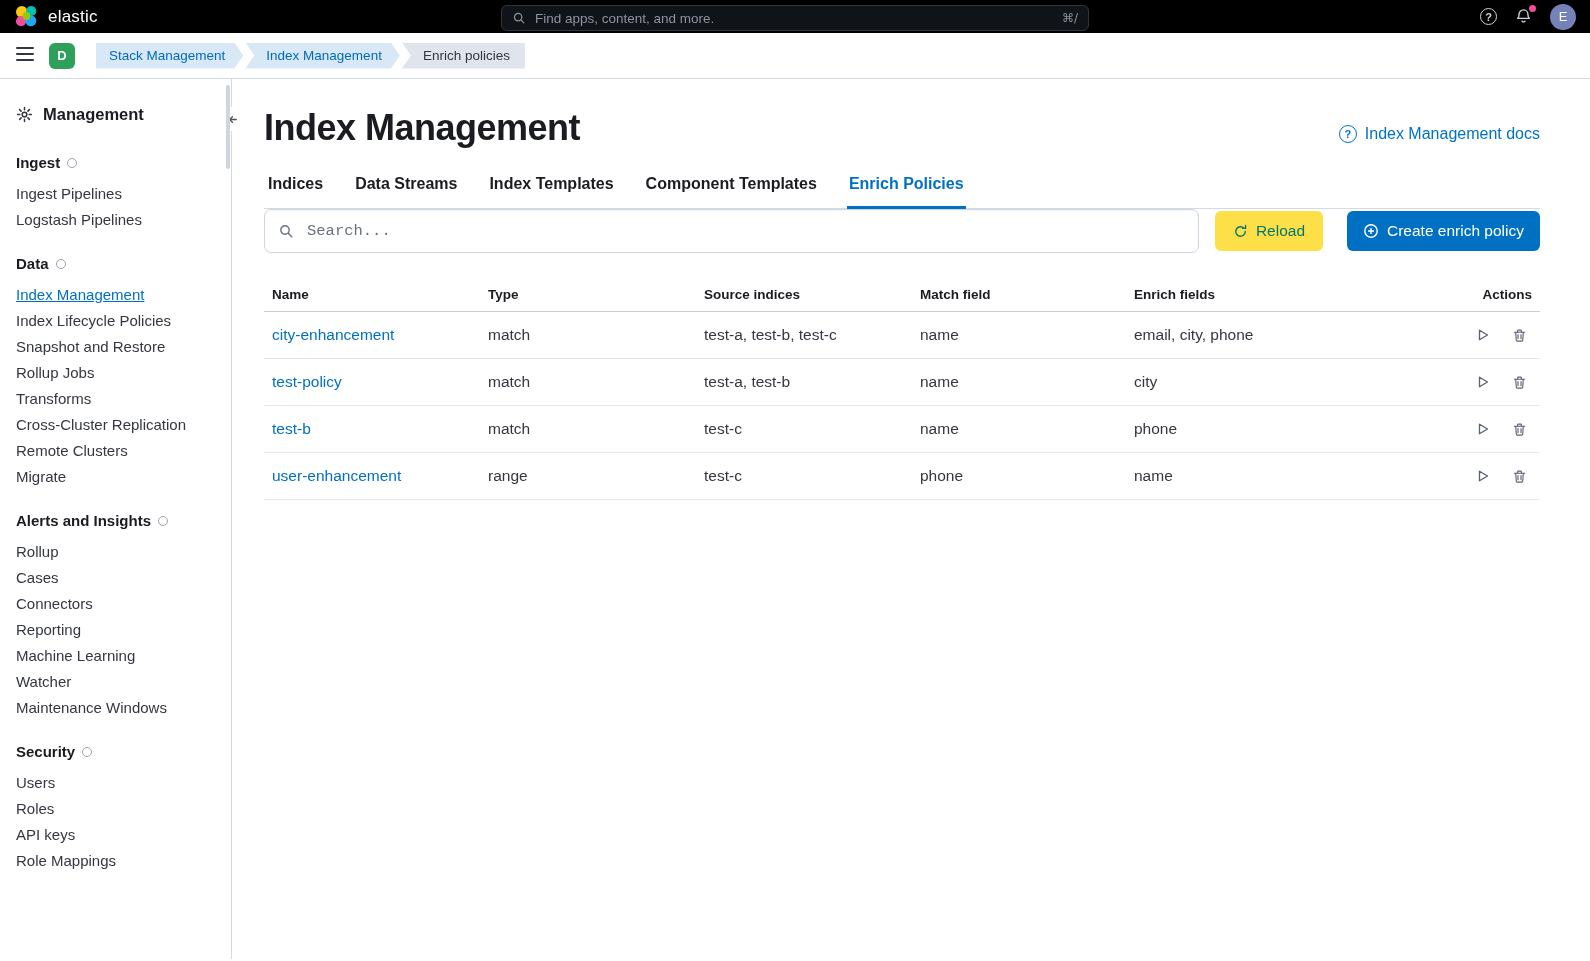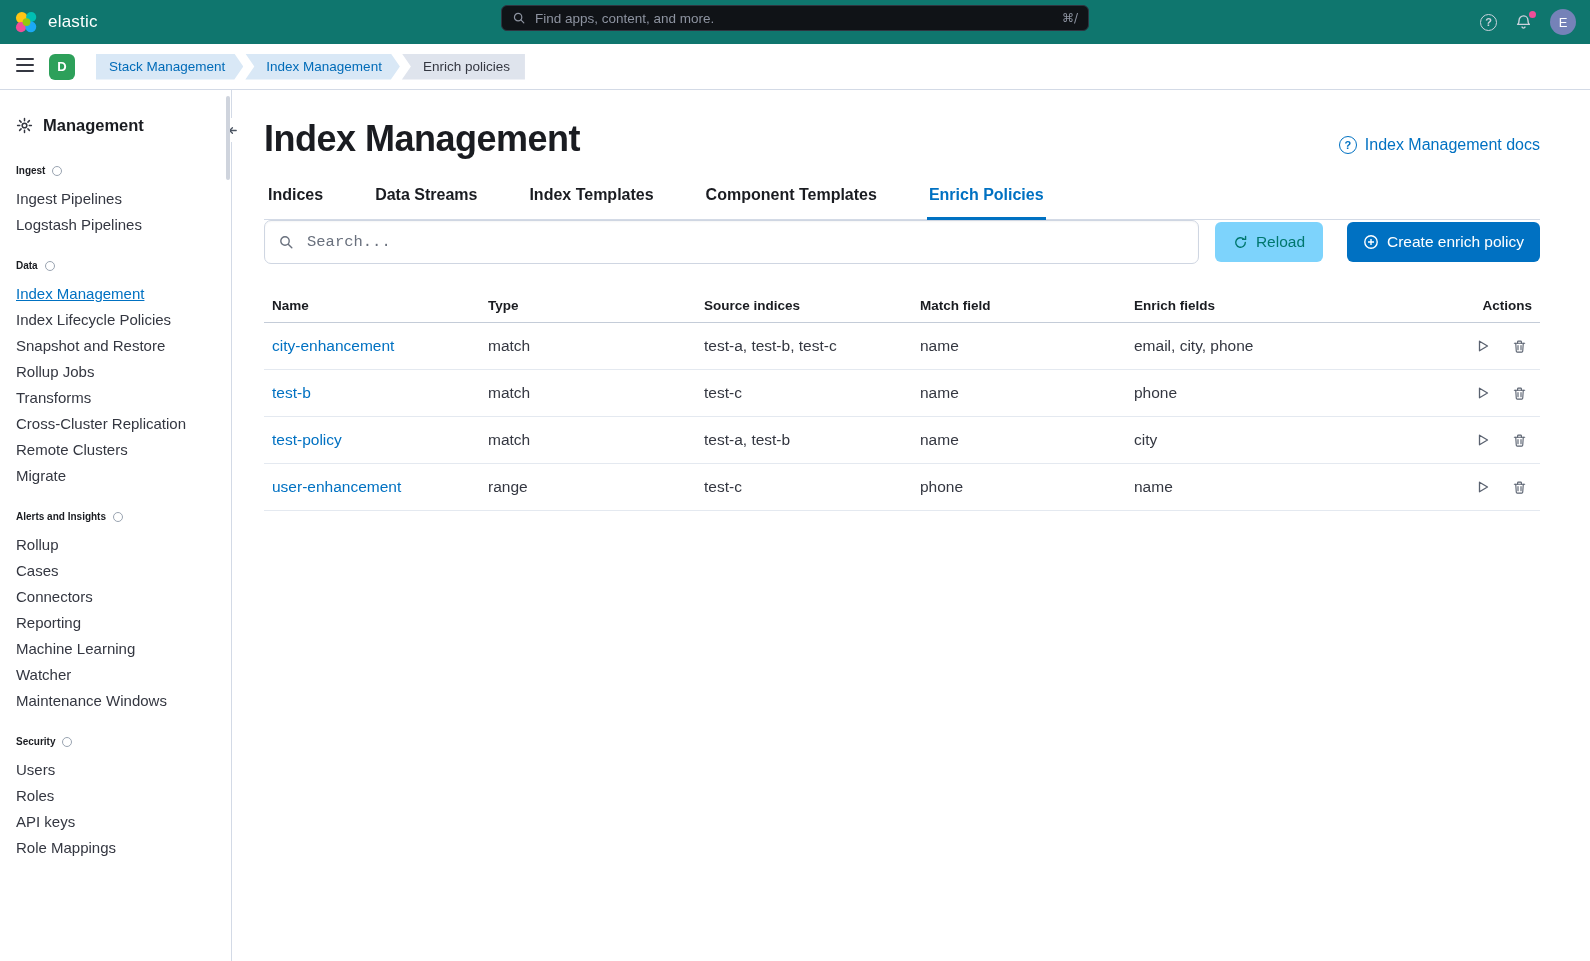--- a/index.html
+++ b/index.html
@@ -2,21 +2,21 @@
 <html><head>
 <meta charset="utf-8">
 <style>
   *{margin:0;padding:0;box-sizing:border-box}
   html,body{width:1590px;height:961px}
   body{font-family:"Liberation Sans",sans-serif;background:#fff;color:#343741;overflow:hidden}
   button{font-family:inherit;background:none;border:none;cursor:pointer;color:inherit}
   a{text-decoration:none;cursor:pointer}
 
   
-  .topbar{height:44px;background:#0f766e;display:flex;align-items:center;padding:0 14px;position:relative;z-index:5}
+  .topbar{height:33px;background:#000000;display:flex;align-items:center;padding:0 14px;position:relative;z-index:5}
   .brand{display:flex;align-items:center;gap:9px}
   .brand-name{color:#fff;font-size:17px;font-weight:500;letter-spacing:.2px}
   .global-search{position:absolute;left:50%;top:5px;transform:translateX(-50%);width:588px;height:26px;background:#101317;border:1px solid #2e3440;border-radius:6px;display:flex;align-items:center;gap:9px;padding:0 10px;cursor:pointer}
   .global-search input{flex:1;background:transparent;border:none;outline:none;color:#d4dae5;font-size:13.5px;font-family:inherit}
   .global-search input::placeholder{color:#8d93a0}
   .search-shortcut{color:#8d93a0;font-size:12px;font-family:"DejaVu Sans",sans-serif}
   .top-right{margin-left:auto;display:flex;align-items:center;gap:18px}
   .help-circle{width:17px;height:17px;border:1.4px solid #cdd3de;border-radius:50%;color:#cdd3de;font-size:11px;font-weight:700;display:flex;align-items:center;justify-content:center}
   .bell-wrap{position:relative;display:flex}
   .notif-dot{position:absolute;top:-3px;right:-4px;width:7px;height:7px;border-radius:50%;background:#f04e98}
@@ -37,43 +37,43 @@
   .crumb.last{margin-left:2px;padding:0 15px 0 21px;clip-path:polygon(0 0,100% 0,100% 100%,0 100%,9px 50%)}
 
   
   .layout{display:flex;height:880px}
   .sidebar{width:232px;border-right:1px solid #d3dae6;padding:26px 10px 0 16px;position:relative;flex-shrink:0}
   .sidebar-header{display:flex;align-items:center;gap:10px;margin-bottom:30px}
   .sidebar-title{font-size:16.5px;font-weight:700;color:#1a1c21}
   .collapse-btn{position:absolute;top:28px;right:-13px;width:26px;height:24px;background:#fff;display:flex;align-items:center;justify-content:center;border-radius:4px}
   .sidebar-scroll-thumb{position:absolute;top:6px;right:1px;width:4px;height:84px;background:#cfd4dd;border-radius:2px;cursor:pointer}
   .nav-section{margin-bottom:23px}
-  .nav-heading{display:flex;align-items:center;gap:7px;font-size:10px;font-weight:700;color:#1a1c21;margin-bottom:9px}
+  .nav-heading{display:flex;align-items:center;gap:7px;font-size:15px;font-weight:700;color:#1a1c21;margin-bottom:9px}
   .mini-icon{width:10px;height:10px;border:1.2px solid #9aa4b1;border-radius:50%;display:inline-block}
   .nav-item{display:block;font-size:15px;color:#343741;padding:4.5px 0}
   .nav-item.active{color:#0071c2;text-decoration:underline}
 
   
   .main{flex:1;padding:28px 50px 0 32px;overflow:hidden}
   .page-header{display:flex;justify-content:space-between;margin-bottom:18px}
   .page-title{font-size:36px;font-weight:700;color:#1a1c21;letter-spacing:-.5px}
   .docs-link{display:flex;align-items:center;gap:8px;color:#0071c2;font-size:16px;margin-top:12px}
   .docs-icon{width:18px;height:18px;border:1.6px solid #0071c2;border-radius:50%;font-size:11px;font-weight:700;display:flex;align-items:center;justify-content:center;color:#0071c2;flex-shrink:0}
-  .tabs{display:flex;gap:48px;border-bottom:1px solid #d3dae6;padding:0 2px}
+  .tabs{display:flex;gap:28px;border-bottom:1px solid #d3dae6;padding:0 2px}
   .tab{font-size:16px;font-weight:700;color:#1a1c21;padding:8px 2px 13px;border-bottom:3px solid transparent;margin-bottom:-1px;cursor:pointer}
   .tab.active{color:#0071c2;border-bottom-color:#0071c2}
   .description{font-size:16px;color:#343741;margin:24px 0 28px;line-height:1.5}
   .learn-more{color:#0071c2}
   .controls{display:flex;align-items:center;margin-bottom:24px}
   .search-wrap{flex:1;position:relative}
   .search-input{width:100%;height:44px;border:1px solid #cfd6e2;border-radius:7px;padding:0 14px 0 42px;font-size:15.5px;font-family:Liberation Mono, monospace;color:#343741;outline:none;background:#fff;box-shadow:inset 0 1px 2px rgba(0,0,0,.04)}
   .search-input::placeholder{color:#69707d}
   .search-icon-main{position:absolute;left:14px;top:14px}
   .btn{height:40px;border-radius:6px;font-size:15.5px;font-weight:500;display:flex;align-items:center;gap:8px;padding:0 18px}
-  .btn-reload{background:#7dd3fc;color:#00776e;margin-left:16px}
+  .btn-reload{background:#fde047;color:#00776e;margin-left:16px}
   .btn-create{background:#0071c2;color:#fff;padding:0 16px;margin-left:24px}
 
   
   .policies-table{width:100%;border-collapse:collapse;table-layout:fixed}
   .policies-table th{text-align:left;font-size:13.5px;font-weight:700;color:#1a1c21;padding:10px 8px 9px;border-bottom:1px solid #c4ccd8}
   .policies-table td{font-size:15.5px;color:#343741;padding:10px 8px;border-bottom:1px solid #e4e9f0;height:41px;overflow:hidden;white-space:nowrap}
   .policies-table .actions{text-align:right}
   .policy-link{color:#0071c2}
   .icon-btn{width:26px;height:26px;display:inline-flex;align-items:center;justify-content:center;margin-left:10px;border-radius:4px;vertical-align:middle}
 
@@ -281,44 +281,44 @@
               </button><button class="icon-btn">
                 <svg viewBox="0 0 16 16" width="15" height="15" fill="none" stroke="#5a6270" stroke-width="1.2" stroke-linecap="round">
                   <path d="M2.5 4.5h11"></path>
                   <path d="M6 4.5V3a.8.8 0 0 1 .8-.8h2.4A.8.8 0 0 1 10 3v1.5"></path>
                   <path d="M4 4.5l.55 8.6a1 1 0 0 0 1 .9h4.9a1 1 0 0 0 1-.9l.55-8.6"></path>
                   <path d="M6.4 7v4.5M9.6 7v4.5"></path>
                 </svg>
               </button></td>
           </tr>
           <tr>
-            <td><a class="policy-link">test-b</a></td>
+            <td><a class="policy-link">test-policy</a></td>
             <td>match</td>
-            <td>test-c</td>
+            <td>test-a, test-b</td>
             <td>name</td>
-            <td>phone</td>
+            <td>city</td>
             <td class="actions"><button class="icon-btn">
                 <svg viewBox="0 0 16 16" width="16" height="16" fill="none" stroke="#5a6270" stroke-width="1.3" stroke-linejoin="round">
                   <path d="M4.5 3.2v9.6L12.5 8z"></path>
                 </svg>
               </button><button class="icon-btn">
                 <svg viewBox="0 0 16 16" width="15" height="15" fill="none" stroke="#5a6270" stroke-width="1.2" stroke-linecap="round">
                   <path d="M2.5 4.5h11"></path>
                   <path d="M6 4.5V3a.8.8 0 0 1 .8-.8h2.4A.8.8 0 0 1 10 3v1.5"></path>
                   <path d="M4 4.5l.55 8.6a1 1 0 0 0 1 .9h4.9a1 1 0 0 0 1-.9l.55-8.6"></path>
                   <path d="M6.4 7v4.5M9.6 7v4.5"></path>
                 </svg>
               </button></td>
           </tr>
           <tr>
-            <td><a class="policy-link">test-policy</a></td>
+            <td><a class="policy-link">test-b</a></td>
             <td>match</td>
-            <td>test-a, test-b</td>
+            <td>test-c</td>
             <td>name</td>
-            <td>city</td>
+            <td>phone</td>
             <td class="actions"><button class="icon-btn">
                 <svg viewBox="0 0 16 16" width="16" height="16" fill="none" stroke="#5a6270" stroke-width="1.3" stroke-linejoin="round">
                   <path d="M4.5 3.2v9.6L12.5 8z"></path>
                 </svg>
               </button><button class="icon-btn">
                 <svg viewBox="0 0 16 16" width="15" height="15" fill="none" stroke="#5a6270" stroke-width="1.2" stroke-linecap="round">
                   <path d="M2.5 4.5h11"></path>
                   <path d="M6 4.5V3a.8.8 0 0 1 .8-.8h2.4A.8.8 0 0 1 10 3v1.5"></path>
                   <path d="M4 4.5l.55 8.6a1 1 0 0 0 1 .9h4.9a1 1 0 0 0 1-.9l.55-8.6"></path>
                   <path d="M6.4 7v4.5M9.6 7v4.5"></path>

